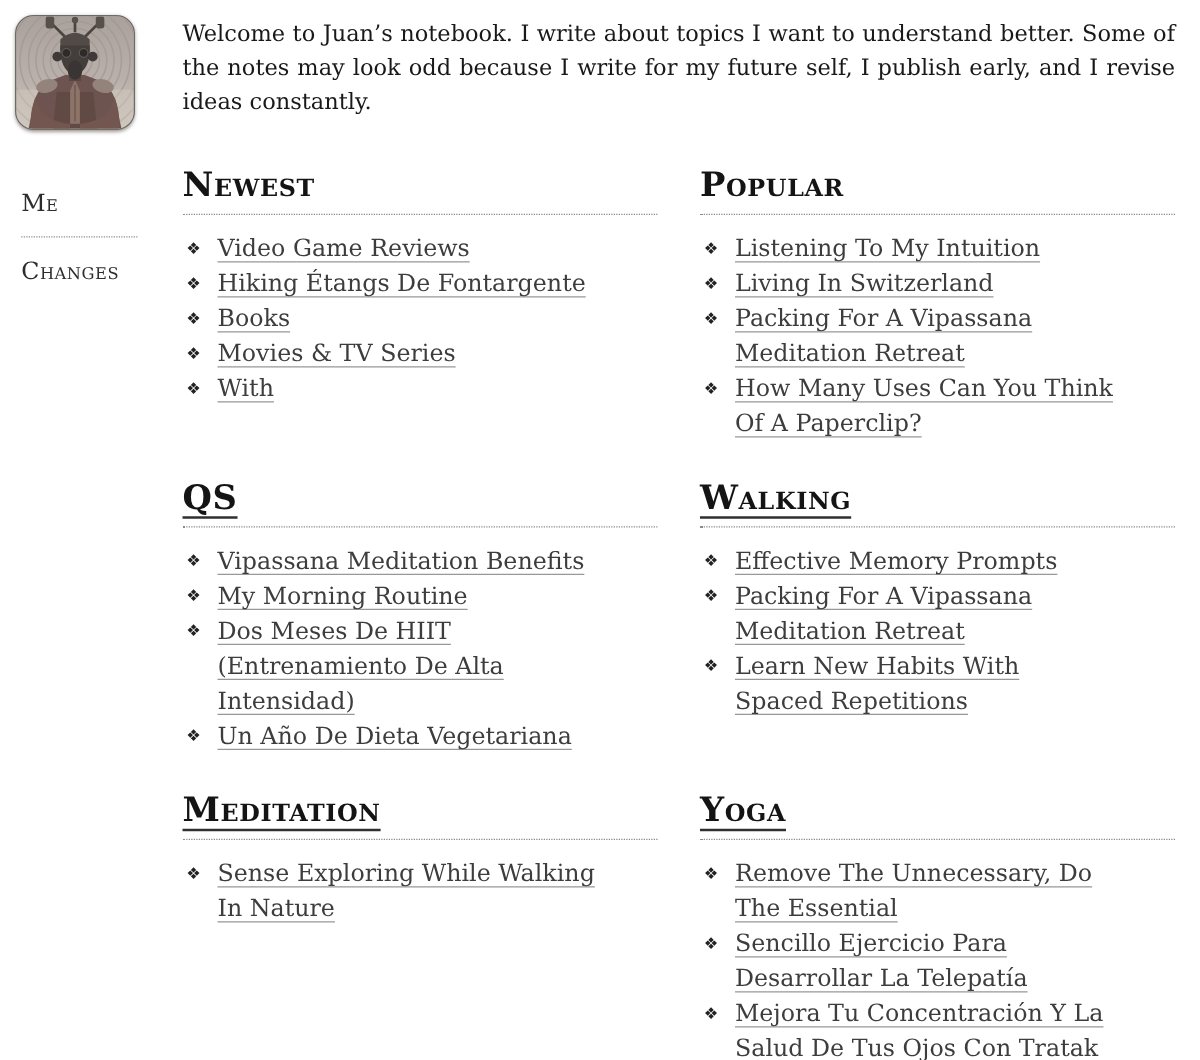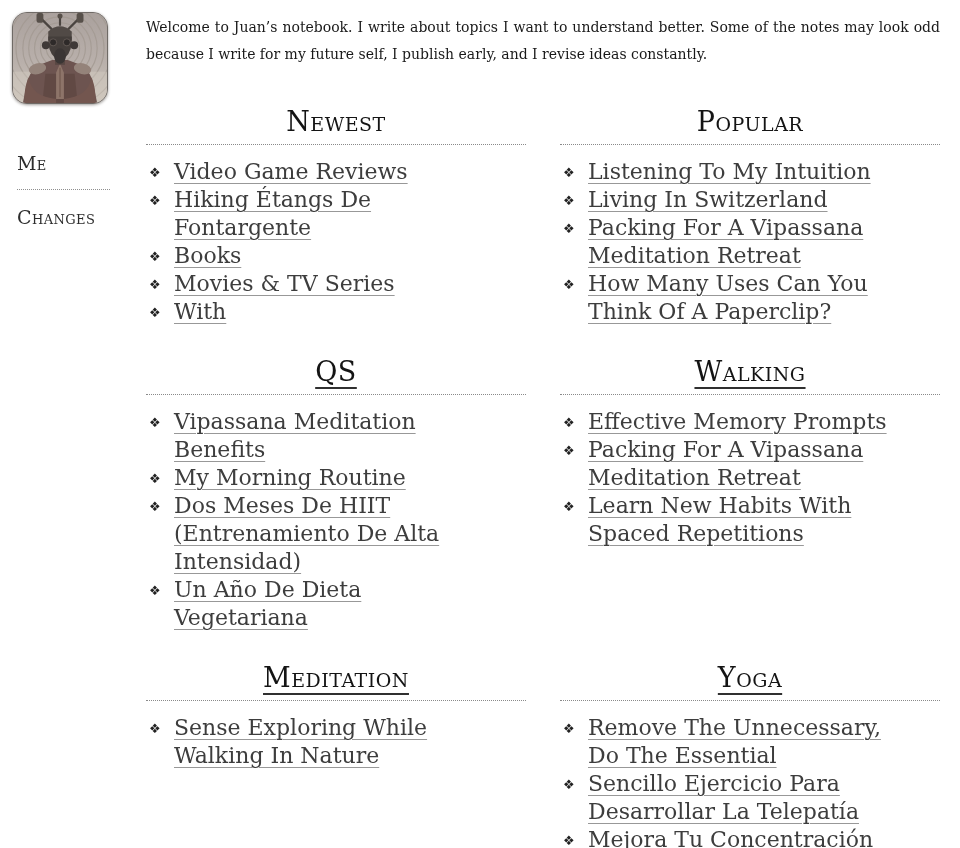--- a/index.html
+++ b/index.html
@@ -35,60 +35,59 @@
   }
   .side-divider {
     border: 0; border-top: 1px dotted #8f8f8f;
     margin: 13px 0 14px; width: 93px;
   }
 
   
   .main { position: absolute; left: 146px; top: 0; width: 794px; }
   .intro {
     margin: 14px 0 0;
-    font-size: 14px; line-height: 27px;
+    font-size: 18px; line-height: 27px;
     text-align: justify;
     color: #191919;
   }
   .grid {
     margin-top: 38px;
     display: grid;
     grid-template-columns: 380px 380px;
     column-gap: 34px;
     row-gap: 30px;
     align-items: start;
   }
   .topic-heading {
     margin: 0;
     font-size: 27px; line-height: 32px;
-    font-weight: 400;
+    font-weight: 700;
     font-variant: small-caps;
     letter-spacing: .5px;
     color: #141414;
     border-bottom: 1px dotted #8a8a8a;
     padding-bottom: 6px;
-    text-align: center;
   }
   .topic-heading .title-text { color: inherit; text-decoration: none; }
   .topic-heading .title-text.linked {
     text-decoration: underline;
     text-decoration-thickness: 2px;
     text-underline-offset: 6px;
     text-decoration-color: #303030;
     cursor: pointer;
   }
   ul.posts {
     list-style: none;
     margin: 13px 0 0;
     padding: 0 0 0 28px;
     max-width: 332px;
   }
   ul.posts li {
     position: relative;
-    font-size: 22px;
+    font-size: 19px;
     line-height: 28px;
     color: #3d3d3d;
   }
   ul.posts li::before {
     content: attr(data-bullet);
     position: absolute; left: -25px; top: 1px;
     font-size: 13px; line-height: 28px;
     color: #222222;
     font-family: "DejaVu Sans", sans-serif;
   }

